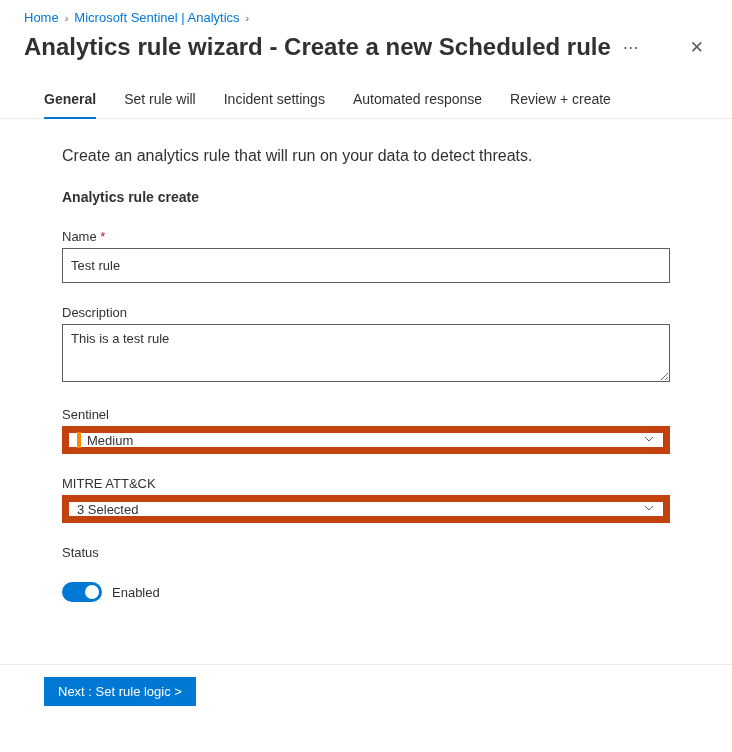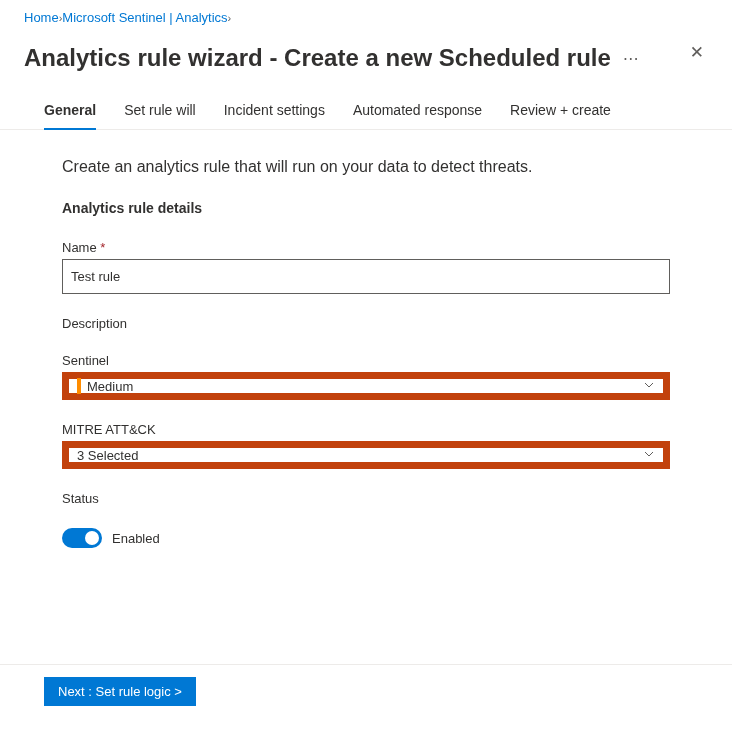--- a/index.html
+++ b/index.html
@@ -14,40 +14,40 @@
       background: #ffffff;
       width: 732px;
       height: 752px;
       position: relative;
     }
     .breadcrumb {
       padding: 10px 24px 0 24px;
       font-size: 13px;
       display: flex;
       align-items: center;
+      gap: 6px;
     }
     .breadcrumb a {
       color: #0078d4;
       text-decoration: none;
     }
     .breadcrumb .chevron {
       color: #605e5c;
       font-size: 11px;
     }
     .header-row {
       display: flex;
       align-items: center;
       justify-content: space-between;
       padding: 8px 24px 0 24px;
     }
     .page-title-row {
       display: flex;
       align-items: center;
       gap: 12px;
-      margin-top: 11px;
     }
     h1.page-title {
       font-size: 24px;
       font-weight: 600;
       color: #323130;
     }
     .ellipsis {
       color: #605e5c;
       font-size: 16px;
       letter-spacing: 1px;
@@ -214,32 +214,33 @@
 <div class="tabs">
   <div class="tab active">General</div>
   <div class="tab">Set rule will</div>
   <div class="tab">Incident settings</div>
   <div class="tab">Automated response</div>
   <div class="tab">Review + create</div>
 </div>
 
 <div class="content">
   <p class="description">Create an analytics rule that will run on your data to detect threats.</p>
-  <div class="section-title">Analytics rule details</div>
+  <div class="section-title">Analytics rule create</div>
 
   <div class="field">
     <label class="field-label">
       <span>Name</span>
       <span class="required">*</span>
     </label>
     <input type="text" class="text-input" value="Test rule" style="">
   </div>
 
   <div class="field">
     <label class="field-label">Description</label>
+    <textarea class="textarea" style="">This is a test rule</textarea>
   </div>
 
   <div class="field">
     <label class="field-label">Sentinel</label>
     <div class="select">
       <div class="select-left">
         <span class="severity-marker"></span>
         <span>Medium</span>
       </div>
       <span class="chevron-down">

